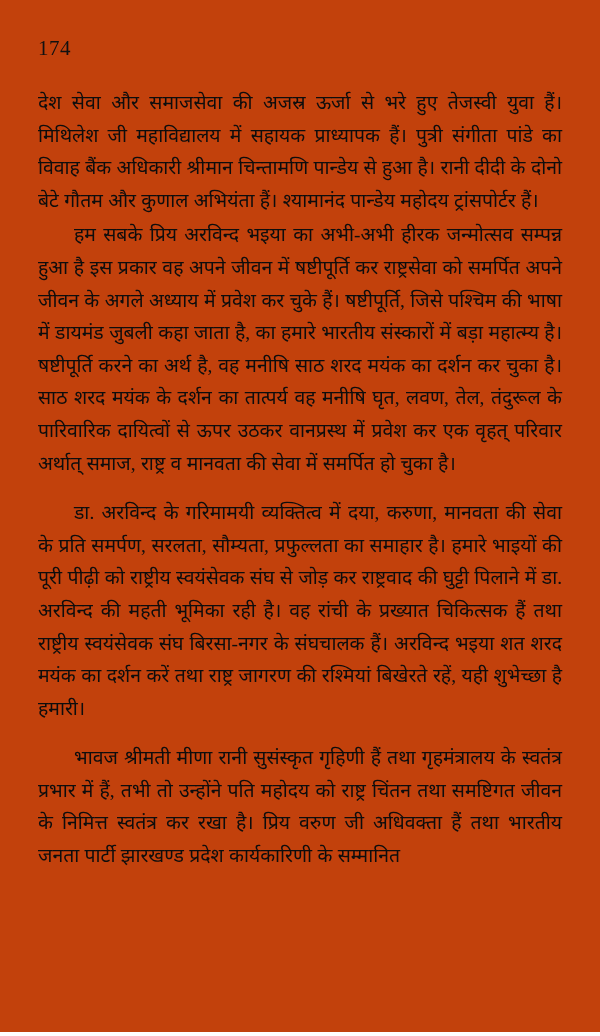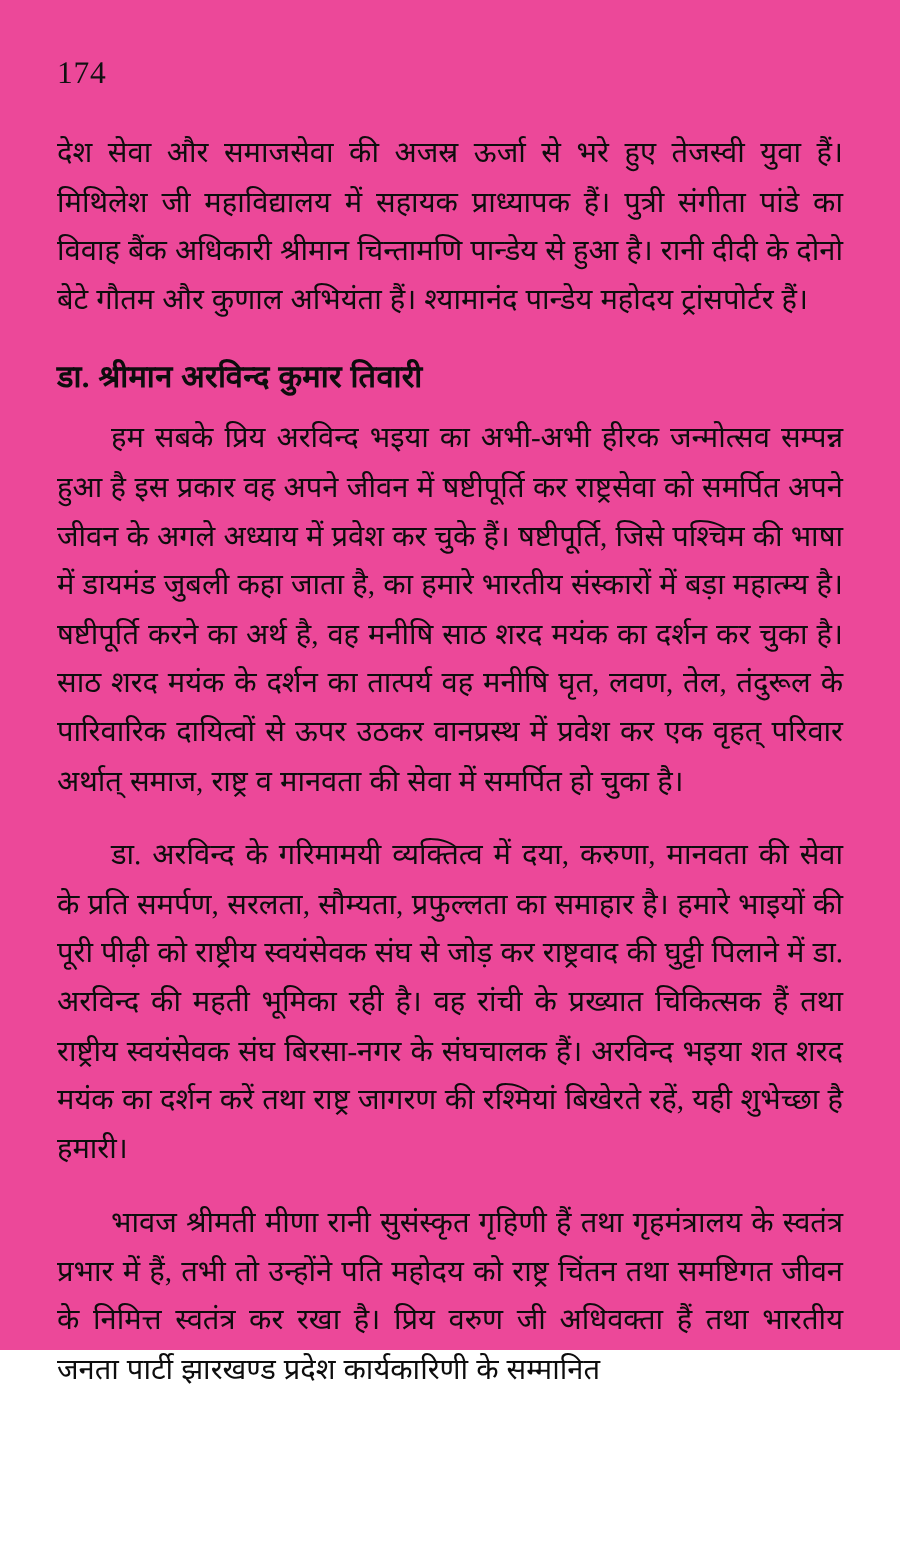--- a/index.html
+++ b/index.html
@@ -10,24 +10,24 @@
     width: 600px;
     height: 1036px;
     background: #ffffff;
     font-family: "Liberation Serif", "DejaVu Serif", serif;
     color: #111111;
     overflow: hidden;
   }
   .page {
     position: relative;
     width: 600px;
-    height: 900px;
+    height: 1032px;
     box-sizing: border-box;
     padding: 36px 38px 24px 38px;
-    background: #ec4899;
+    background: #c2410c;
   }
   .header {
     display: flex;
     align-items: baseline;
     justify-content: space-between;
     margin-bottom: 26px;
   }
   .folio {
     font-size: 21px;
     letter-spacing: 0.5px;
@@ -71,21 +71,20 @@
 <div class="page">
 
   <div class="header">
     <span class="folio">174</span>
   </div>
 
   <div class="body-text">
 
     <p class="para">देश सेवा और समाजसेवा की अजस्र ऊर्जा से भरे हुए तेजस्वी युवा हैं। मिथिलेश जी महाविद्यालय में सहायक प्राध्यापक हैं। पुत्री संगीता पांडे का विवाह बैंक अधिकारी श्रीमान चिन्तामणि पान्डेय से हुआ है। रानी दीदी के दोनो बेटे गौतम और कुणाल अभियंता हैं। श्यामानंद पान्डेय महोदय ट्रांसपोर्टर हैं।</p>
 
-    <h2 class="section-heading">डा. श्रीमान अरविन्द कुमार तिवारी</h2>
 
     <p class="para indent">हम सबके प्रिय अरविन्द भइया का अभी-अभी हीरक जन्मोत्सव सम्पन्न हुआ है इस प्रकार वह अपने जीवन में षष्टीपूर्ति कर राष्ट्रसेवा को समर्पित अपने जीवन के अगले अध्याय में प्रवेश कर चुके हैं। षष्टीपूर्ति, जिसे पश्चिम की भाषा में डायमंड जुबली कहा जाता है, का हमारे भारतीय संस्कारों में बड़ा महात्म्य है। षष्टीपूर्ति करने का अर्थ है, वह मनीषि साठ शरद मयंक का दर्शन कर चुका है। साठ शरद मयंक के दर्शन का तात्पर्य वह मनीषि घृत, लवण, तेल, तंदुरूल के पारिवारिक दायित्वों से ऊपर उठकर वानप्रस्थ में प्रवेश कर एक वृहत् परिवार अर्थात् समाज, राष्ट्र व मानवता की सेवा में समर्पित हो चुका है।</p>
 
     <p class="para indent gap">डा. अरविन्द के गरिमामयी व्यक्तित्व में दया, करुणा, मानवता की सेवा के प्रति समर्पण, सरलता, सौम्यता, प्रफुल्लता का समाहार है। हमारे भाइयों की पूरी पीढ़ी को राष्ट्रीय स्वयंसेवक संघ से जोड़ कर राष्ट्रवाद की घुट्टी पिलाने में डा. अरविन्द की महती भूमिका रही है। वह रांची के प्रख्यात चिकित्सक हैं तथा राष्ट्रीय स्वयंसेवक संघ बिरसा-नगर के संघचालक हैं। अरविन्द भइया शत शरद मयंक का दर्शन करें तथा राष्ट्र जागरण की रश्मियां बिखेरते रहें, यही शुभेच्छा है हमारी।</p>
 
     <p class="para indent gap">भावज श्रीमती मीणा रानी सुसंस्कृत गृहिणी हैं तथा गृहमंत्रालय के स्वतंत्र प्रभार में हैं, तभी तो उन्होंने पति महोदय को राष्ट्र चिंतन तथा समष्टिगत जीवन के निमित्त स्वतंत्र कर रखा है। प्रिय वरुण जी अधिवक्ता हैं तथा भारतीय जनता पार्टी झारखण्ड प्रदेश कार्यकारिणी के सम्मानित</p>
 
   </div>
 </div>
 

